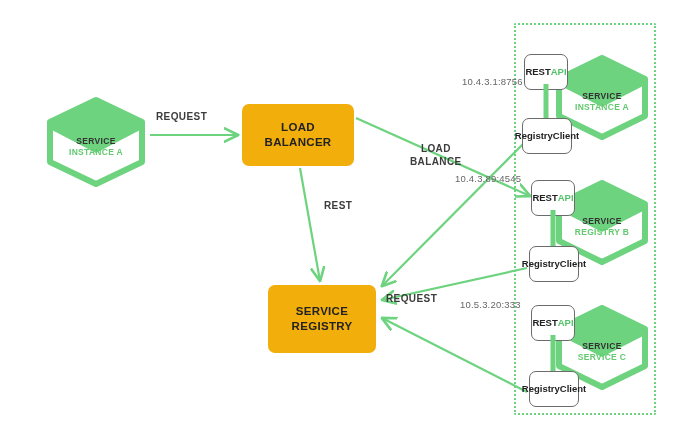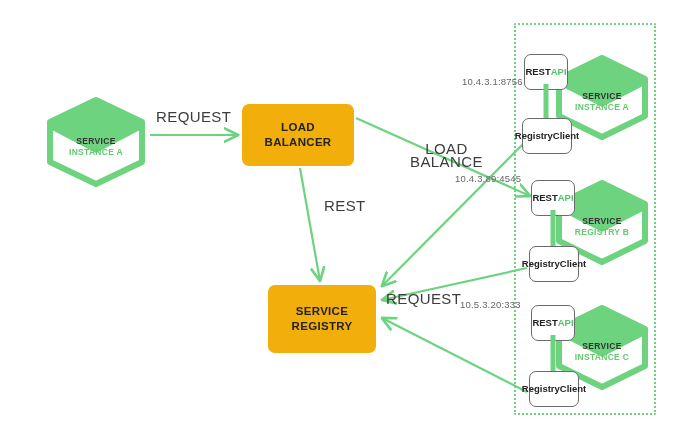--- a/index.html
+++ b/index.html
@@ -86,22 +86,22 @@
     font-weight: bold;
     text-align: left;
     color: #222222;
     box-sizing: border-box;
   }
   .nodebox .green { color: #53C46A; }
 
   
   .edgelabel {
     position: absolute;
-    font-size: 15px;
-    font-weight: normal;
+    font-size: 10px;
+    font-weight: bold;
     color: #3c3c3c;
     letter-spacing: 0.4px;
     line-height: 13px;
     white-space: nowrap;
   }
   .iplabel {
     position: absolute;
     font-size: 9.5px;
     color: #666666;
     letter-spacing: 0.2px;
@@ -225,21 +225,21 @@
 
   <div class="iplabel" style="left:460px; top:299px;">10.5.3.20:333</div>
 
   <div class="hexwrap" style="left:552px; top:305px; width:100px; height:85px;">
     <svg width="100" height="85" viewBox="0 0 100 85" xmlns="http://www.w3.org/2000/svg">
       <path d="M 50 3 L 93 24 L 93 30 L 50 52 L 7 30 L 7 24 Z" fill="#6ED37F"></path>
       <path d="M 50 3 L 93 24 L 93 61 L 50 82 L 7 61 L 7 24 Z" fill="none" stroke="#6ED37F" stroke-width="6" stroke-linejoin="round"></path>
     </svg>
     <div class="hexlabel" style="top:36px;">
       <span class="l1">SERVICE</span>
-      <span class="l2">INSTANCE C</span>
+      <span class="l2">SERVICE C</span>
     </div>
   </div>
 
   <div class="nodebox" style="left:531px; top:305px; width:44px; height:36px;">
     <span>REST</span>
     <span class="green">API</span>
   </div>
 
   <svg style="position:absolute; left:525px; top:335px; width:70px; height:60px;" viewBox="0 0 70 60" xmlns="http://www.w3.org/2000/svg">
     <path d="M 28 0 L 28 46" stroke="#6ED37F" stroke-width="5" fill="none"></path>

